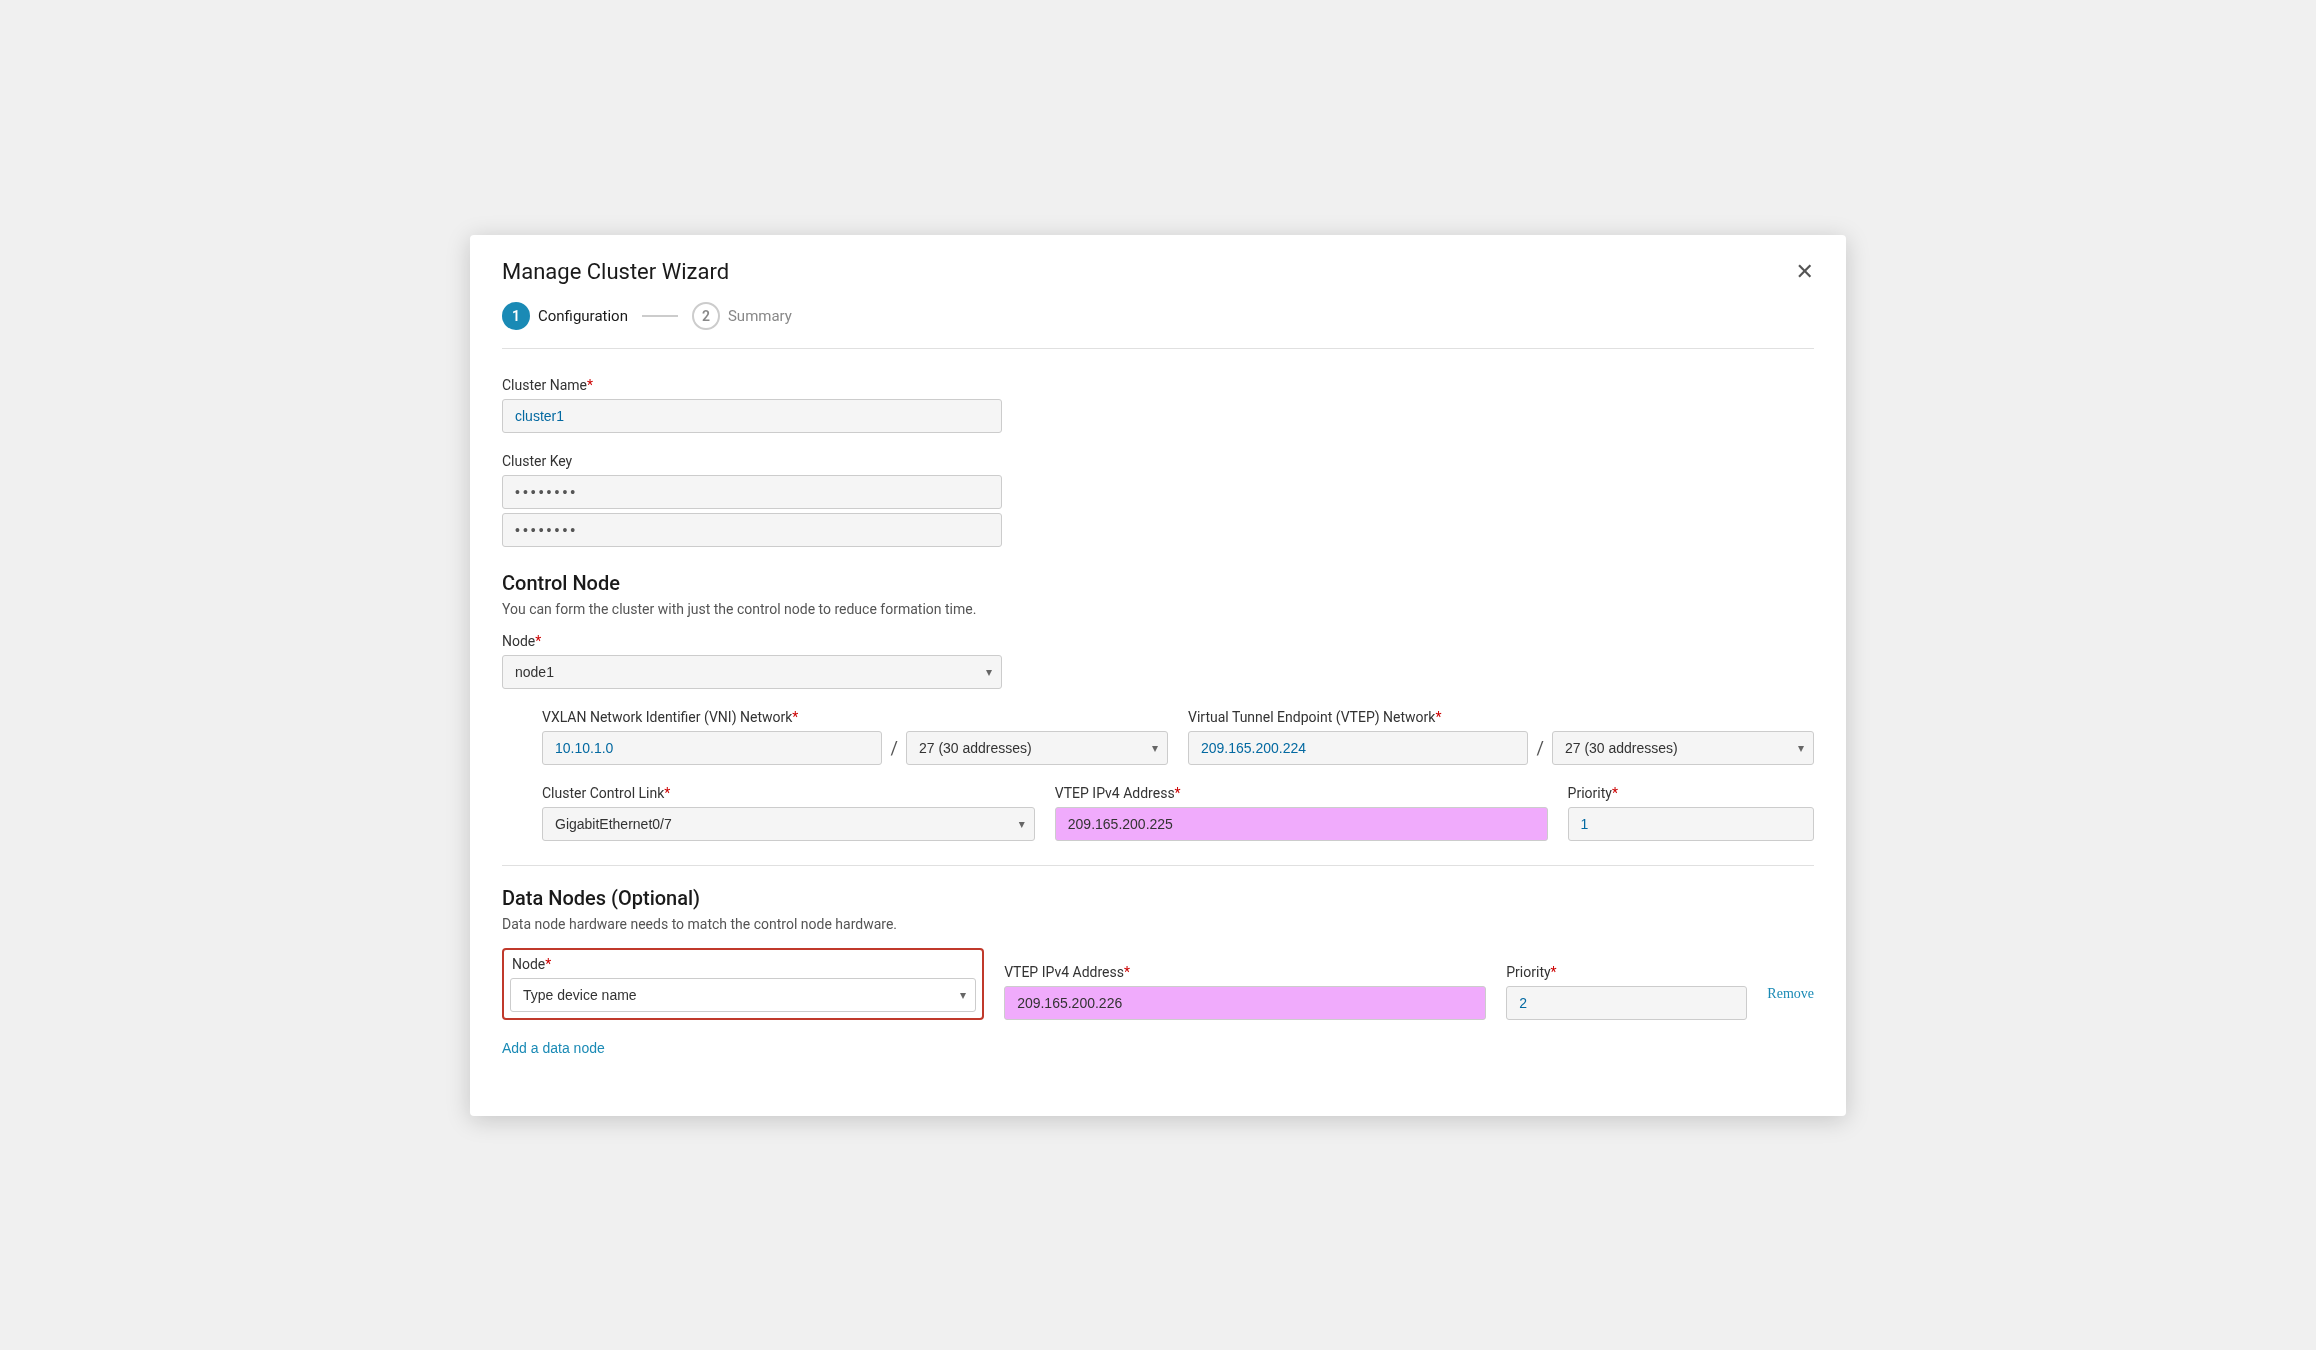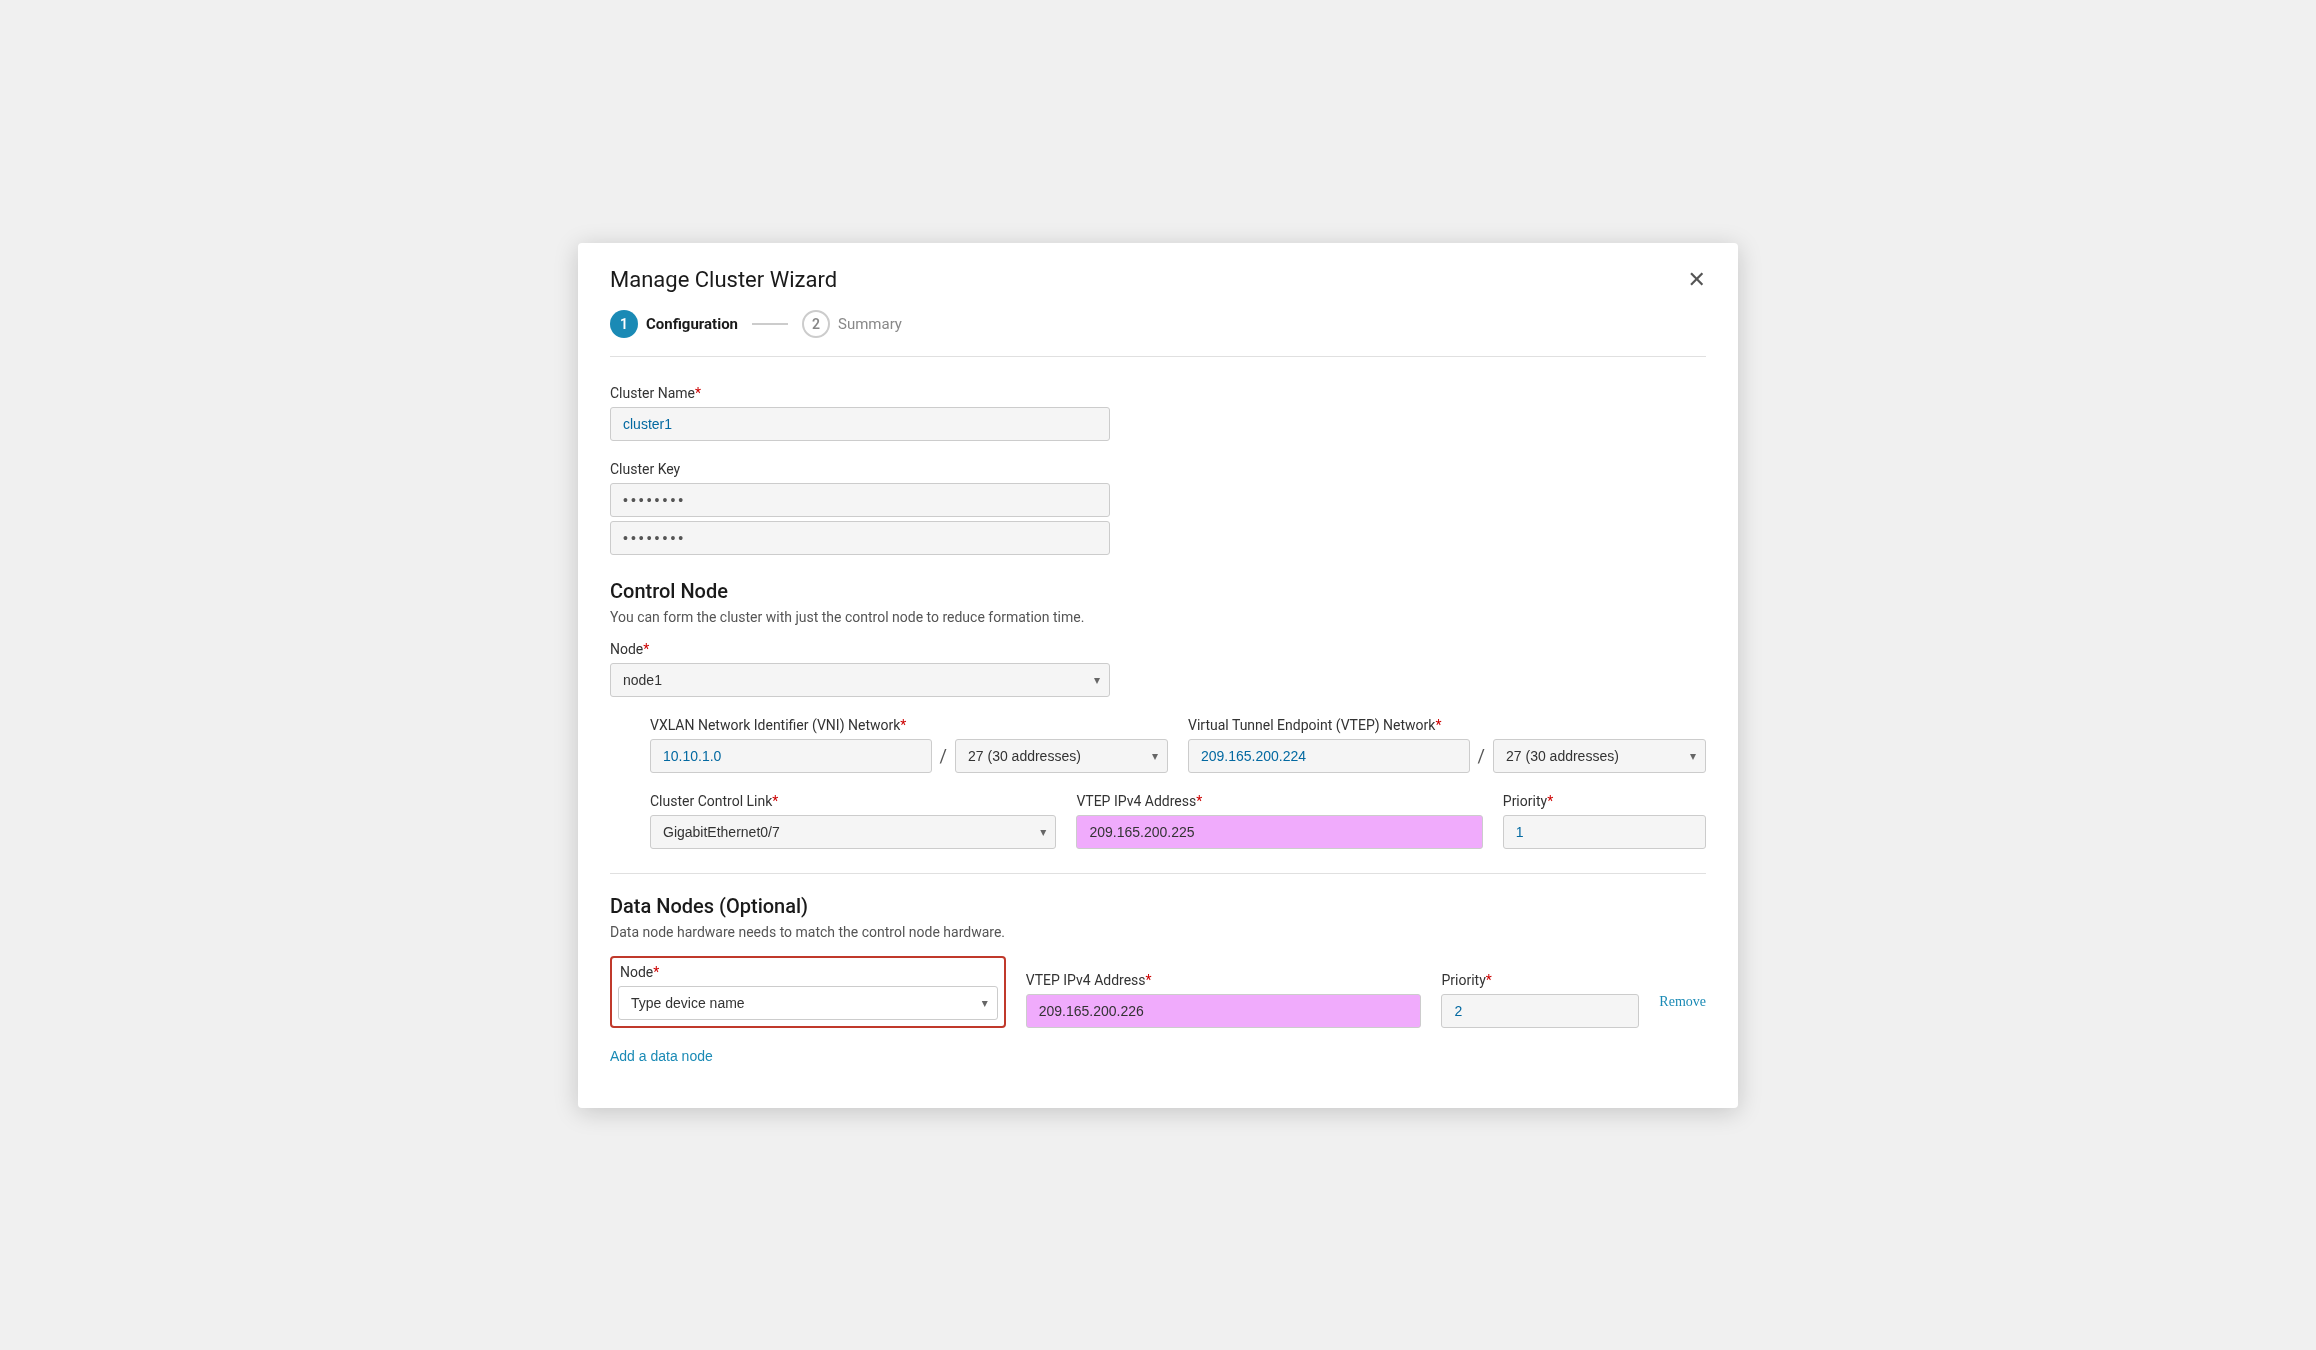--- a/index.html
+++ b/index.html
@@ -9,24 +9,24 @@
       display: flex;
       align-items: center;
       justify-content: center;
       min-height: 100vh;
       padding: 20px;
     }
     .dialog {
       background: #fff;
       border-radius: 4px;
       box-shadow: 0 4px 24px rgba(0,0,0,0.18);
-      width: 1160px;
+      width: 1376px;
       max-width: 100%;
       position: relative;
-      padding-bottom: 40px;
+      padding-bottom: 56px;
     }
     .dialog-header {
       padding: 24px 32px 0 32px;
     }
     .dialog-title {
       font-size: 22px;
       font-weight: 400;
       color: #1a1a1a;
       margin-bottom: 18px;
     }
@@ -71,21 +71,21 @@
     }
     .step-circle.inactive {
       background: #fff;
       color: #888;
       border: 2px solid #ccc;
     }
     .step-label {
       font-size: 15px;
       color: #333;
     }
-    .step-label.active { color: #1a1a1a; font-weight: 700; }
+    .step-label.active { color: #1a1a1a; font-weight: 400; }
     .step-label.inactive { color: #888; }
     .step-separator {
       width: 36px;
       height: 2px;
       background: #ccc;
       margin: 0 4px;
     }
     .dialog-body {
       padding: 28px 32px 0 32px;
     }

